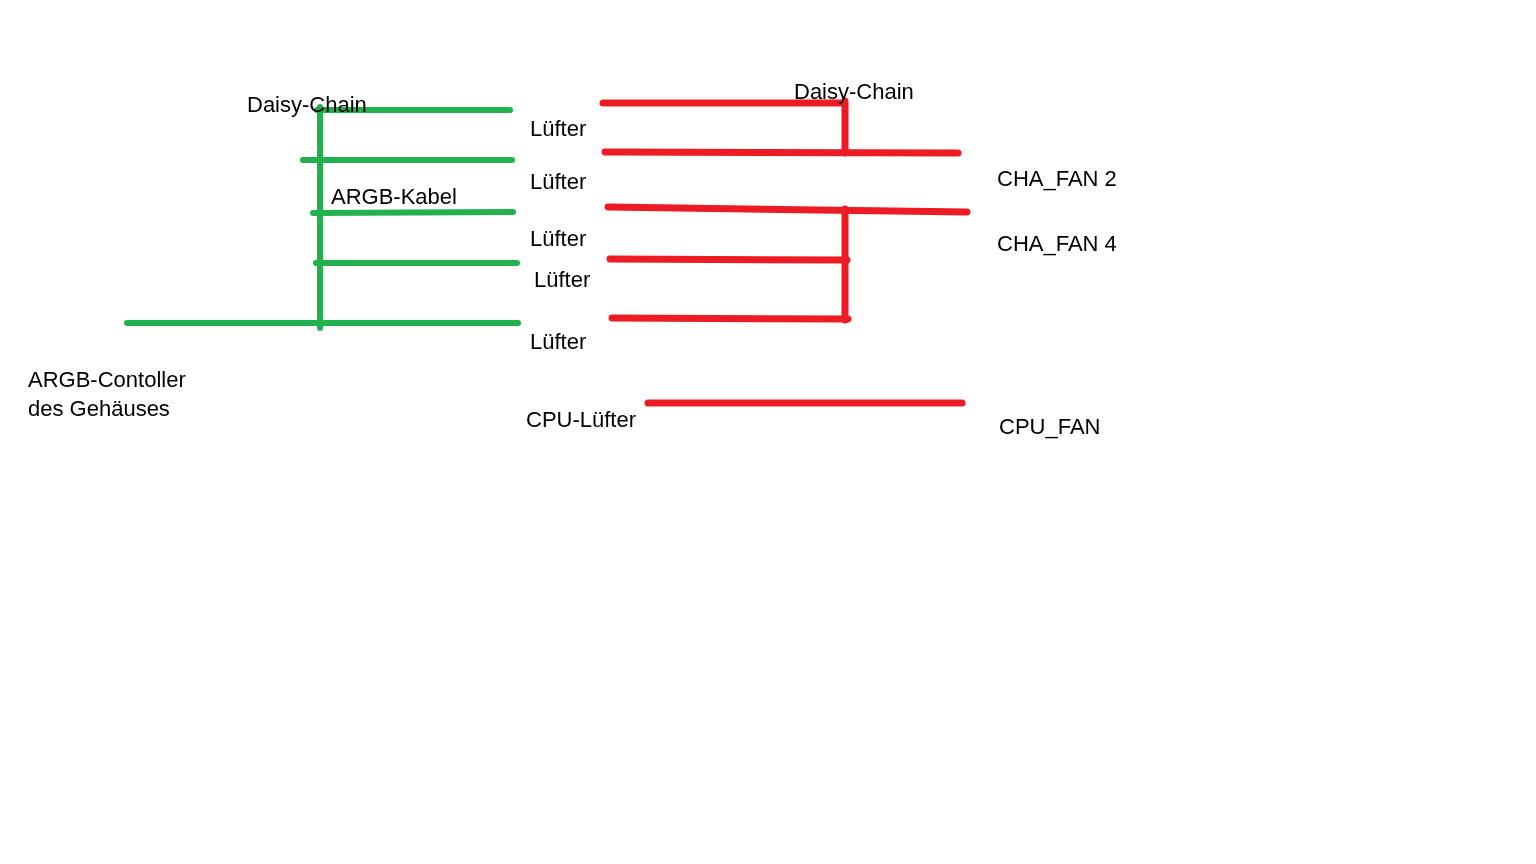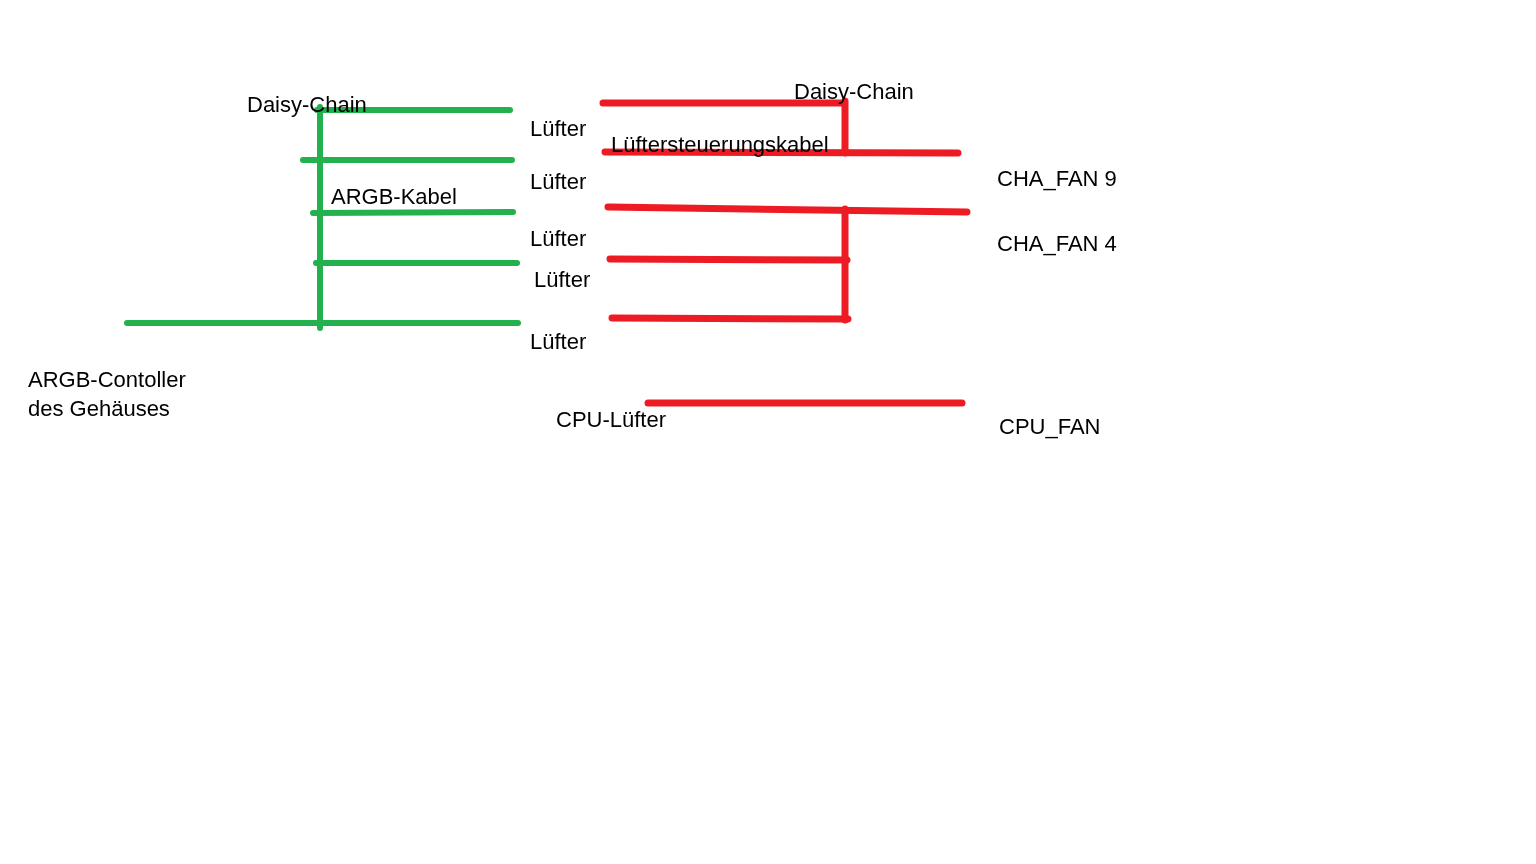--- a/index.html
+++ b/index.html
@@ -43,26 +43,25 @@
       <line x1="608" y1="207" x2="967" y2="212" stroke="#ED1C24" stroke-width="7" stroke-linecap="round"></line>
       <line x1="845" y1="209" x2="845" y2="320" stroke="#ED1C24" stroke-width="7" stroke-linecap="round"></line>
       <line x1="610" y1="259" x2="847" y2="260" stroke="#ED1C24" stroke-width="7" stroke-linecap="round"></line>
       <line x1="612" y1="318" x2="848" y2="319" stroke="#ED1C24" stroke-width="7" stroke-linecap="round"></line>
       <line x1="648" y1="403" x2="962" y2="403" stroke="#ED1C24" stroke-width="7" stroke-linecap="round"></line>
     </svg>
   <div id="label-layer">
       <div class="label" style="left: 247px; top: 74px;">Daisy-Chain</div>
       <div class="label" style="left: 331px; top: 130px; margin-top: 36px;">ARGB-Kabel</div>
       <div class="label" style="left: 794px; top: 61px;">Daisy-Chain</div>
-      <div class="label" style="left: 611px; top: 114px;">Lüftersteuerungskabel</div>
       <div class="label" style="left: 530px; top: 98px;">Lüfter</div>
       <div class="label" style="left: 530px; top: 151px;">Lüfter</div>
       <div class="label" style="left: 530px; top: 208px;">Lüfter</div>
       <div class="label" style="left: 534px; top: 249px;">Lüfter</div>
       <div class="label" style="left: 530px; top: 311px;">Lüfter</div>
       <div class="label" style="left: 28px; top: 349px;">ARGB-Contoller
 des Gehäuses</div>
-      <div class="label" style="left: 526px; top: 389px; margin-left: 30px;">CPU-Lüfter</div>
-      <div class="label" style="left: 997px; top: 148px;">CHA_FAN 9</div>
+      <div class="label" style="left: 526px; top: 389px;">CPU-Lüfter</div>
+      <div class="label" style="left: 997px; top: 148px;">CHA_FAN 2</div>
       <div class="label" style="left: 997px; top: 213px;">CHA_FAN 4</div>
       <div class="label" style="left: 999px; top: 396px;">CPU_FAN</div>
     </div>
 </div>
 
 </body></html>

